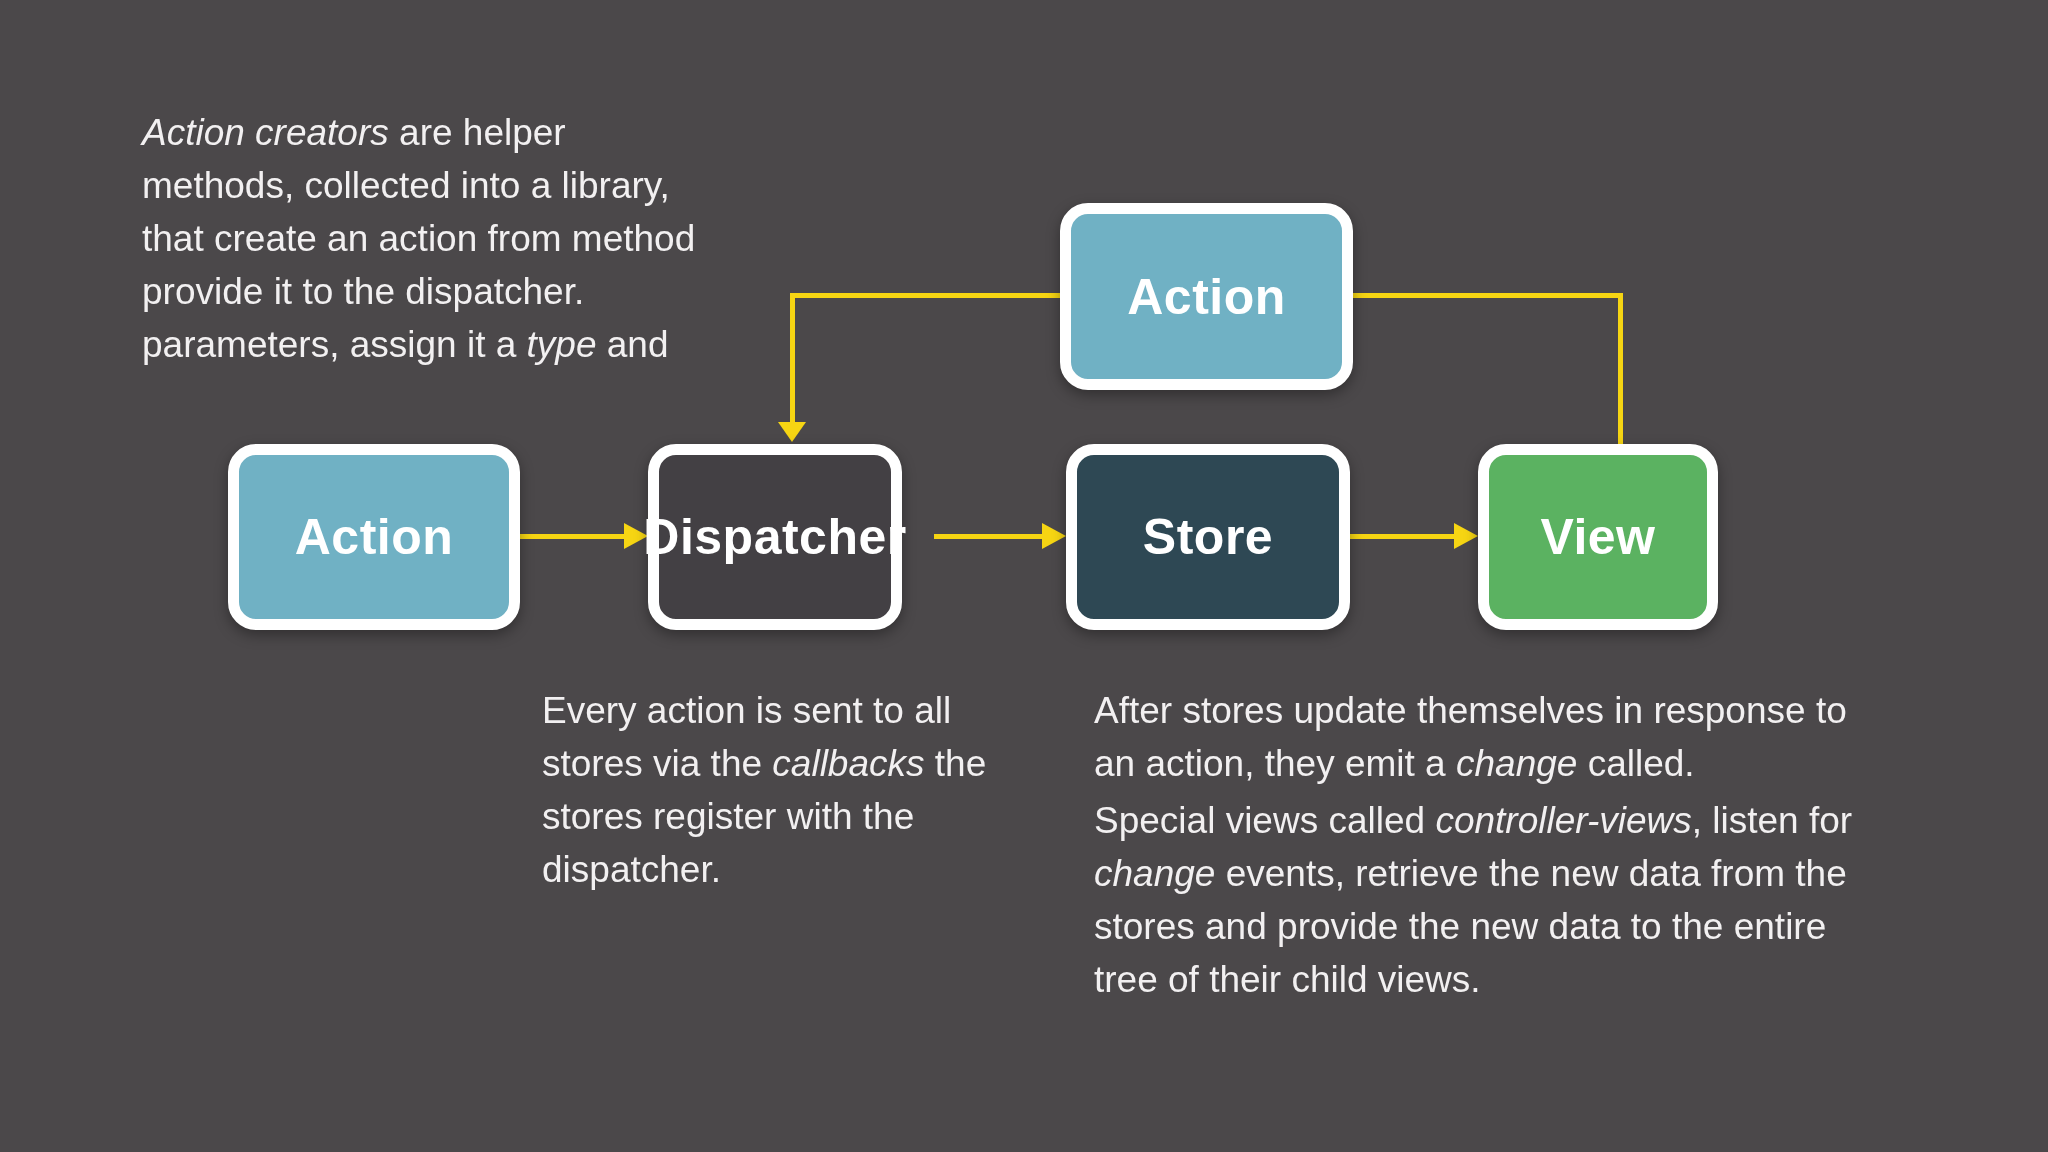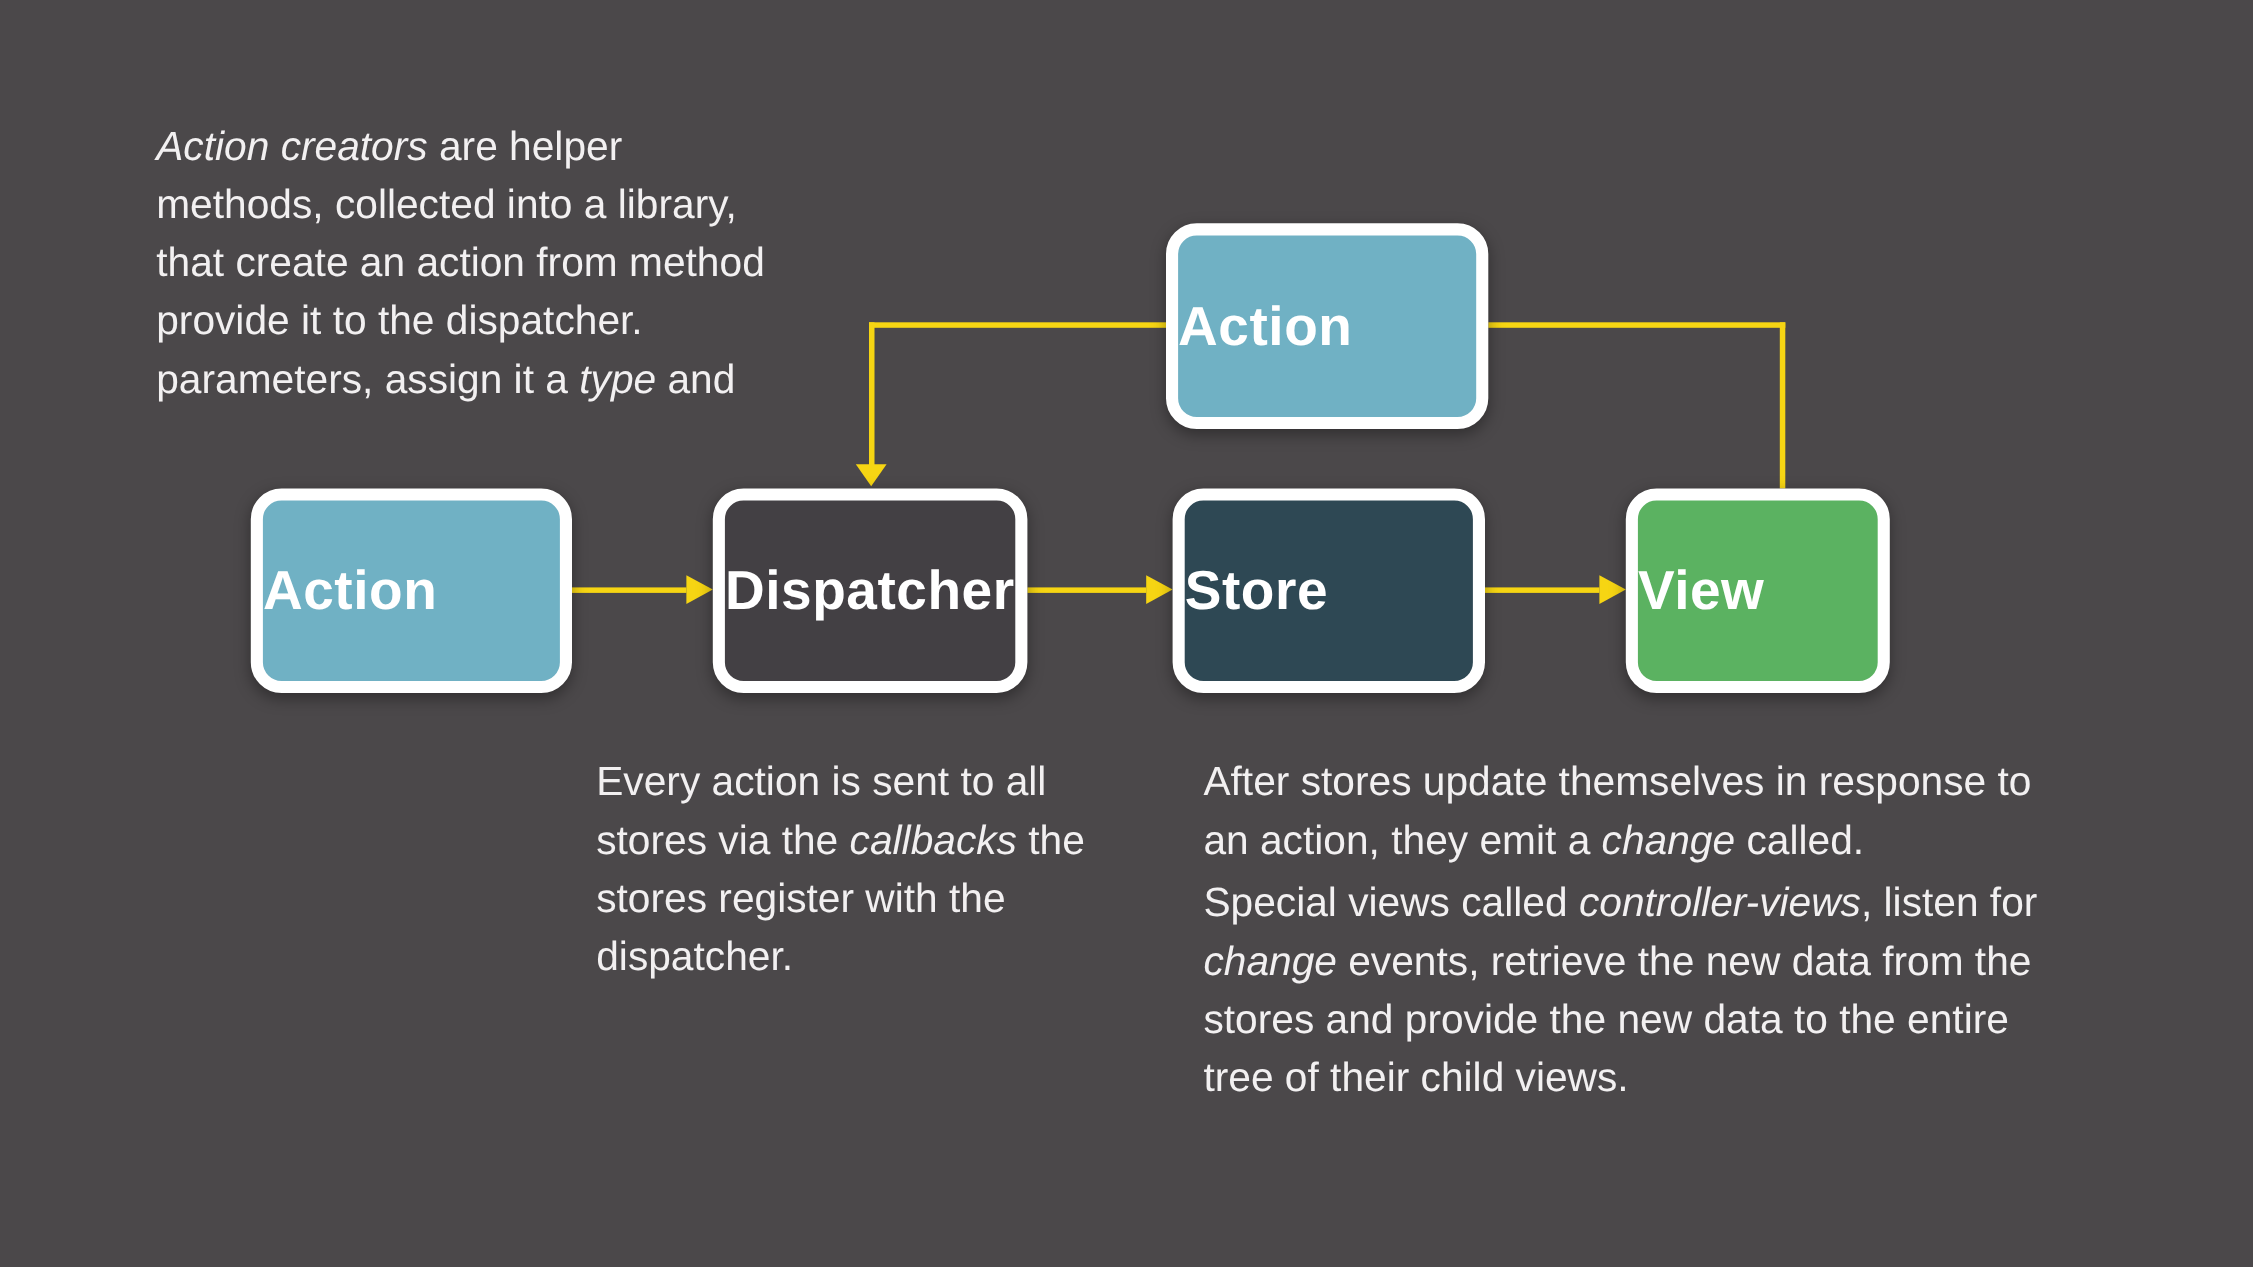--- a/index.html
+++ b/index.html
@@ -9,27 +9,27 @@
   }
   html,body{margin:0;padding:0;background:var(--bg);}
   *{box-sizing:border-box;}
   .canvas{
     position:relative;width:2048px;height:1152px;background:var(--bg);
     font-family:"Liberation Sans",sans-serif;overflow:hidden;
   }
   
   .node{
     position:absolute;border:11px solid var(--node-border);border-radius:28px;
-    display:flex;align-items:center;
+    display:flex;align-items:center;justify-content:center;
     box-shadow:0 5px 14px rgba(0,0,0,0.35);
   }
   .node-label{color:#ffffff;font-weight:700;font-size:50px;letter-spacing:0.5px;}
   .node-action-top {left:1060px;top:203px;width:293px;height:187px;background:var(--node-blue);}
   .node-action-left{left:228px; top:444px;width:292px;height:186px;background:var(--node-blue);}
-  .node-dispatcher {left:648px; top:444px;width:286px;height:186px;background:var(--node-dark);}
+  .node-dispatcher {left:648px; top:444px;width:254px;height:186px;background:var(--node-dark);}
   .node-store      {left:1066px;top:444px;width:284px;height:186px;background:var(--node-slate);}
   .node-view       {left:1478px;top:444px;width:240px;height:186px;background:var(--node-green);}
   
   .yline{position:absolute;background:var(--yellow);}
   .conn-left-h {left:790px; top:293px;width:270px;height:5px;}
   .conn-left-v {left:790px; top:293px;width:5px;  height:131px;}
   .conn-right-h{left:1353px;top:293px;width:270px;height:5px;}
   .conn-right-v{left:1618px;top:293px;width:5px;  height:151px;}
   .arrow-line-1{left:520px; top:534px;width:104px;height:5px;}
   .arrow-line-2{left:934px; top:534px;width:108px;height:5px;}

